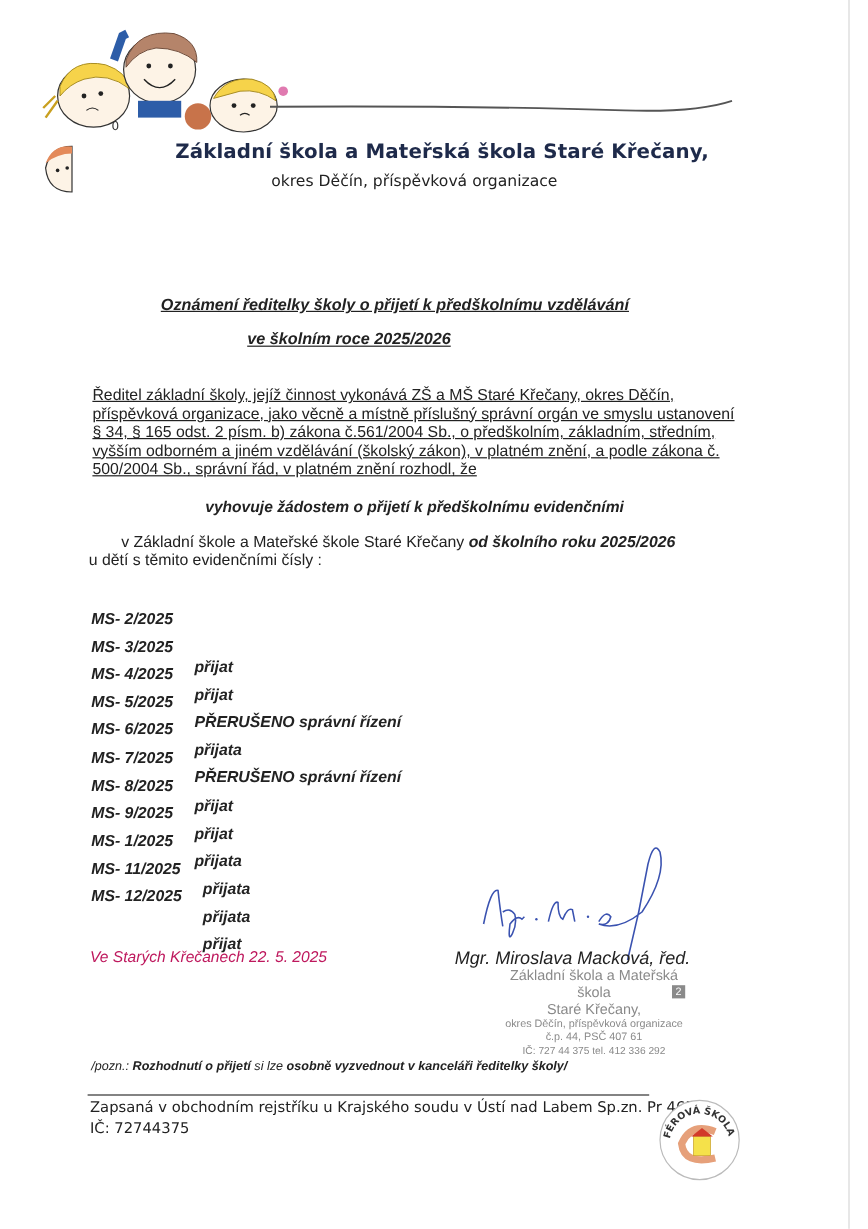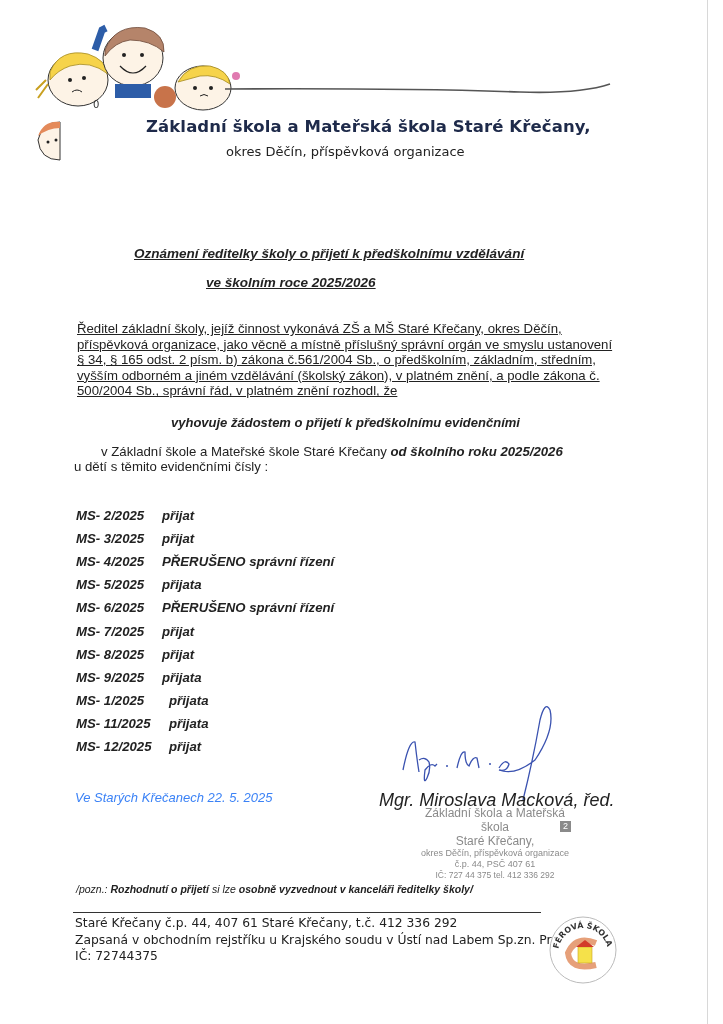--- a/index.html
+++ b/index.html
@@ -19,24 +19,24 @@
     .para { left: 77px; top: 321px; width: 600px; font-size: 13.2px; line-height: 15.6px; color: #222; white-space: pre-line; text-decoration: underline; }
 
     .decision { left: 171px; top: 415px; font-size: 13px; font-weight: bold; font-style: italic; color: #222; }
     .school-line { left: 74px; top: 444px; font-size: 13.2px; color: #222; margin-left: 27px; }
     .school-line b { font-style: italic; }
     .numbers-line { left: 74px; top: 459px; font-size: 13.2px; color: #222; }
 
     .list { left: 76px; top: 508px; }
     .row { position: absolute; left: 0; font-size: 13.2px; font-weight: bold; font-style: italic; color: #222; white-space: nowrap; }
     .row .num { position: absolute; left: 0; }
-    .row .st { position: absolute; }
-
-    .place-date { left: 75px; top: 790px; font-size: 13px; font-style: italic; color: #3b82f6; }
-    .signer { left: 379px; top: 790px; font-size: 18px; font-style: italic; color: #222; }
+    .row .st { position: absolute; margin-top: 40px; }
+
+    .place-date { left: 75px; top: 790px; font-size: 13px; font-style: italic; color: #be185d; }
+    .signer { left: 379px; top: 790px; font-size: 15px; font-style: italic; color: #222; }
 
     .stamp { left: 410px; top: 806px; width: 170px; color: #8a8a8a; text-align: center; font-family: "Liberation Sans", sans-serif; }
     .stamp .s1 { font-size: 12px; line-height: 14px; }
     .stamp .s2 { font-size: 12px; line-height: 14px; }
     .stamp .s3 { font-size: 9px; line-height: 11px; }
     .stamp .s4 { font-size: 9px; line-height: 11px; }
     .stamp .s5 { font-size: 8.5px; line-height: 10px; }
     .stamp-badge { left: 560px; top: 821px; width: 11px; height: 11px; background: #8a8a8a; color: #fff; font-size: 9px; line-height: 11px; text-align: center; font-family: "Liberation Sans", sans-serif; }
 
     .note { left: 76px; top: 883px; font-size: 10.5px; font-style: italic; color: #222; }
@@ -184,21 +184,20 @@
   <div class="s5">IČ: 727 44 375  tel. 412 336 292</div>
 </div>
 <div class="abs stamp-badge">2</div>
 
 <div class="abs arial note">
   <span>/pozn.:  </span><b>Rozhodnutí o přijetí</b><span> si lze </span><b>osobně vyzvednout v kanceláři ředitelky školy/</b>
 </div>
 
 <div class="abs footer-rule"></div>
 <div class="abs comic footer">
-  <div>Staré Křečany č.p. 44, 407 61 Staré Křečany, t.č. 412 336 292</div>
   <div>Zapsaná v obchodním rejstříku u Krajského soudu v Ústí nad Labem Sp.zn. Pr 465</div>
   <div>IČ: 72744375</div>
 </div>
 
 <svg class="abs feer-logo" width="70" height="70" viewBox="0 0 70 70">
   <circle cx="35" cy="35" r="33" fill="#fff" stroke="#bbb" stroke-width="1"></circle>
   <defs>
     <path id="arcTop" d="M10 38 A25 25 0 0 1 60 38"></path>
   </defs>
   <text font-size="8" font-weight="bold" fill="#333" font-family="DejaVu Sans, sans-serif">

